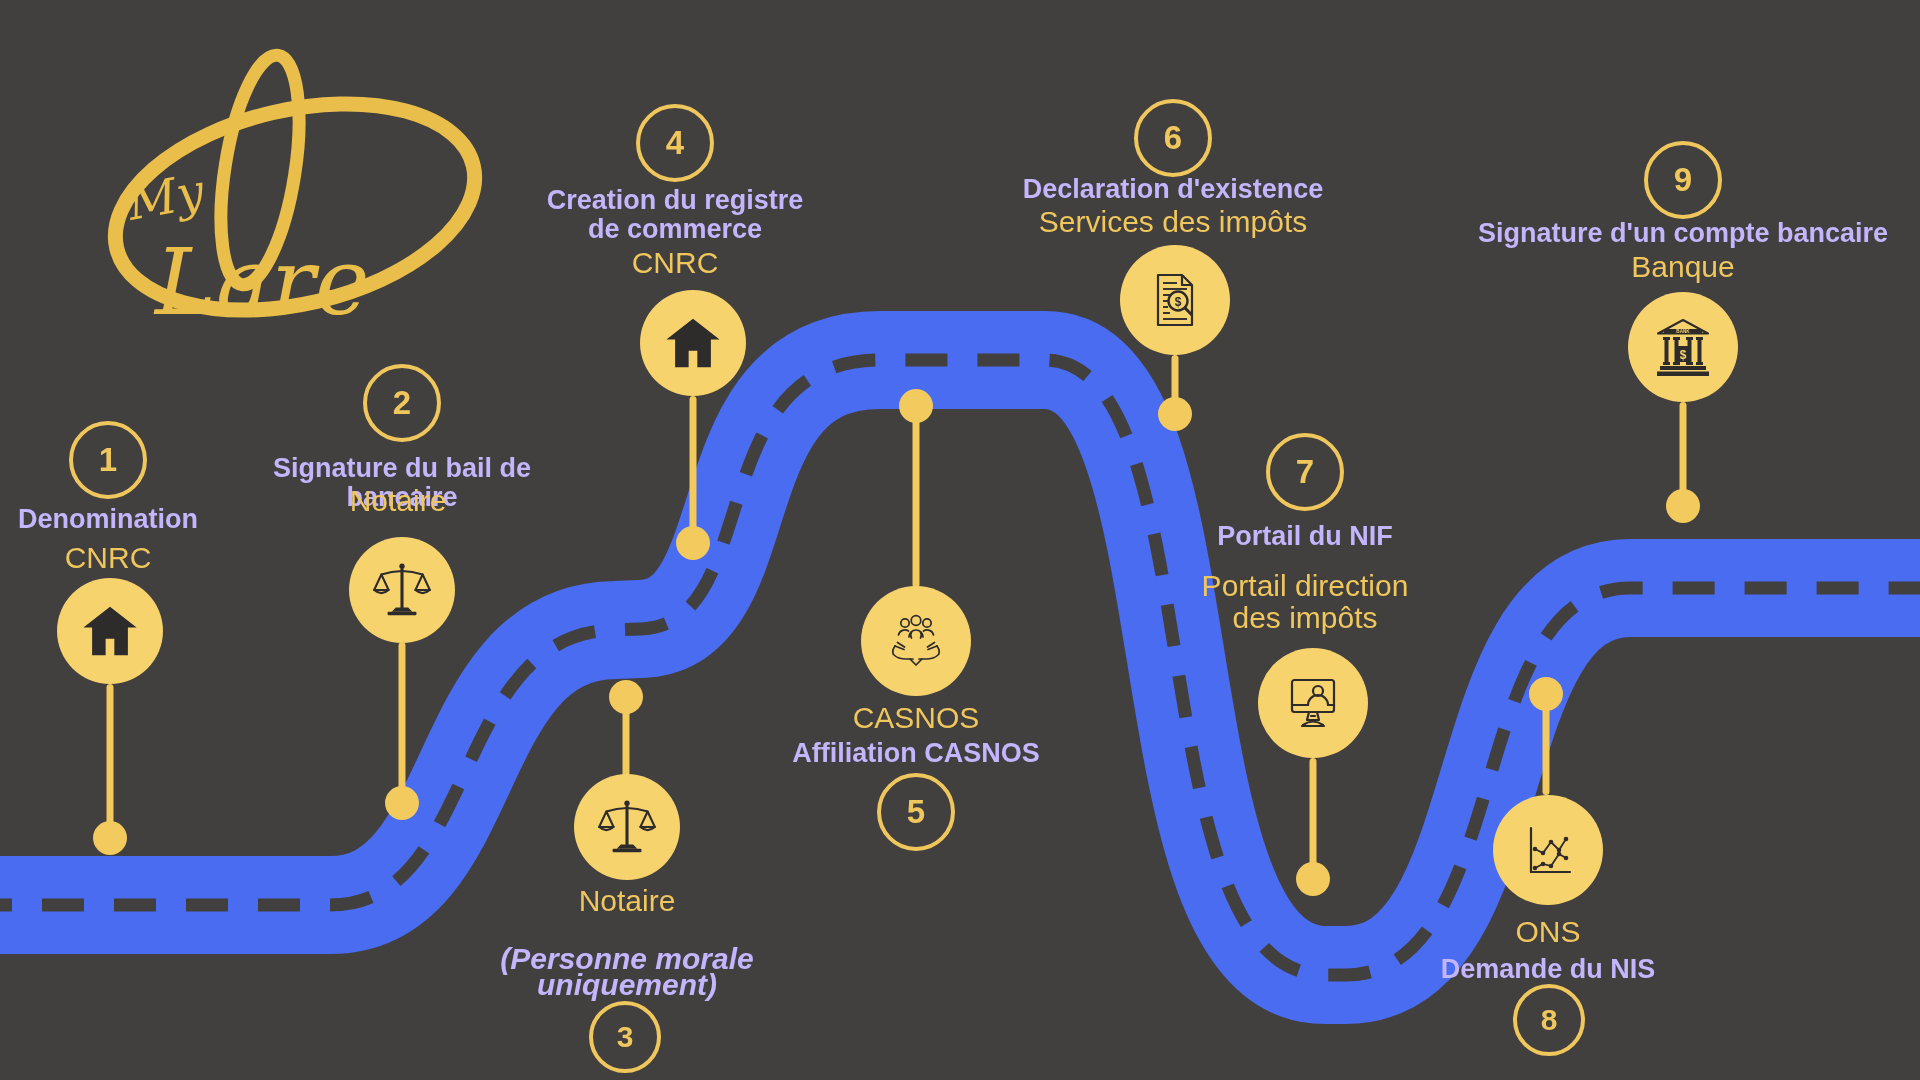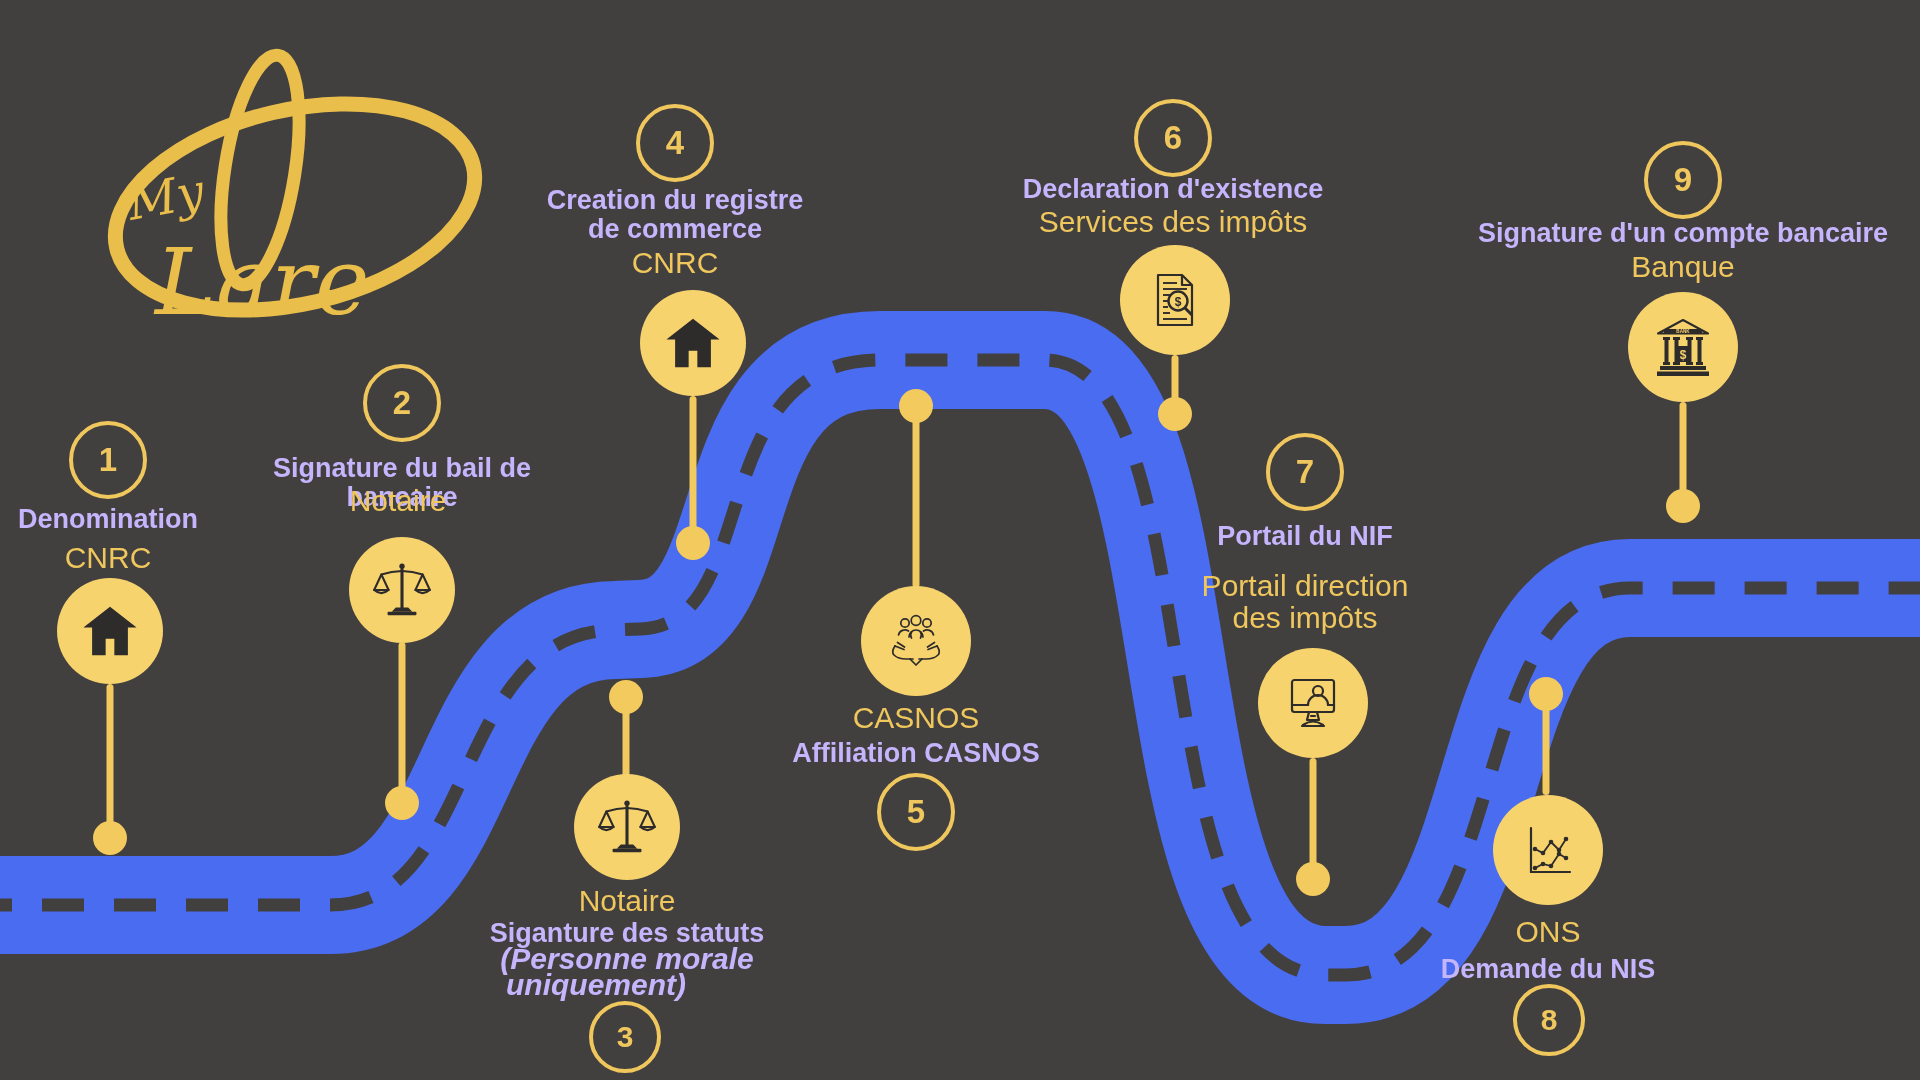--- a/index.html
+++ b/index.html
@@ -86,23 +86,22 @@
       <path d="M12 15 Q32 8 52 15"></path>
       <path d="M12 15 L5 30 H19 Z"></path>
         <path d="M5 30 Q12 36 19 30"></path>
       <path d="M52 15 L45 30 H59 Z"></path>
         <path d="M45 30 Q52 36 59 30"></path>
       <path d="M22 51 H42 L38 47 H26 Z" fill="#2E2B2B" stroke="none"></path>
       <rect x="18" y="51" width="28" height="3.5" rx="1" fill="#2E2B2B" stroke="none"></rect>
     </svg>
   </div>
   <div class="lbl r" style="left:627px;top:901px">Notaire</div>
-  <div class="lbl b" style="left:627px;top:933px">Siganture des statuts</div>
   <div class="lbl i" style="left:627px;top:959px">(Personne morale</div>
-  <div class="lbl i" style="left:596px;top:985px">uniquement)</div>
+  <div class="lbl i" style="left:627px;top:985px">uniquement)</div>
   <div class="num small" style="left:625px;top:1037px">
     <span>3</span>
   </div>
 
   <div class="num" style="left:675px;top:143px">
     <span>4</span>
   </div>
   <div class="lbl b" style="left:675px;top:200px">Creation du registre</div>
   <div class="lbl b" style="left:675px;top:229px">de commerce</div>
   <div class="lbl r" style="left:675px;top:263px">CNRC</div>

